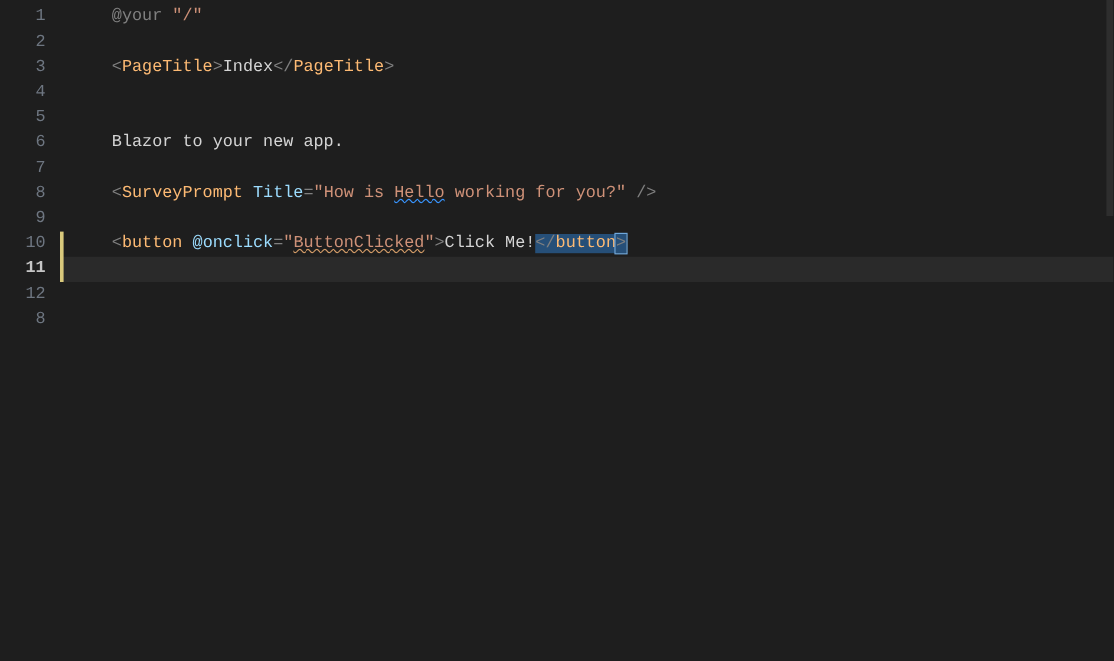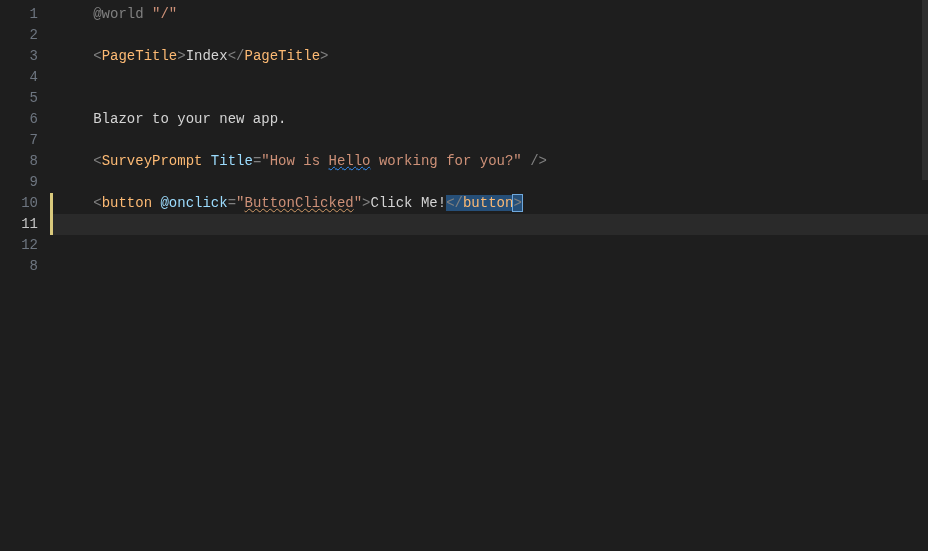--- a/index.html
+++ b/index.html
@@ -1,20 +1,20 @@
 <!DOCTYPE html>
 <html><head>
 <meta charset="utf-8">
 <style>
   * { margin:0; padding:0; box-sizing:border-box; }
   html,body { width:928px; height:551px; background:#1e1e1e; font-family:Consolas,"Courier New",monospace; font-size:14px; overflow:hidden; }
   .editor { display:flex; width:100%; height:100%; background:#1e1e1e; position:relative; }
   .gutter { width:50px; flex:0 0 50px; background:#1e1e1e; color:#6e7681; text-align:right; padding:4px 12px 0 0; user-select:none; line-height:21px; }
   .gutter .ln { height:21px; }
-  .gutter .ln.active { color:#c6c6c6; }
+  .gutter .ln.active { color:#c6c6c6;font-weight:bold; }
   .lines { flex:1; padding:4px 0 0 0; line-height:21px; position:relative; }
   .lines .row { height:21px; white-space:pre; color:#d4d4d4; position:relative; padding-left:18px; }
   .line-hl { position:absolute; left:0; right:0; height:21px; background:#2a2a2a; top:214px; }
   .change-bar { position:absolute; left:0; width:3px; background:#d9c97c; height:42px; top:193px; }
   .dir  { color:#808080; } 
   .kw   { color:#fdba74; } 
   .attr { color:#9cdcfe; } 
   .str  { color:#ce9178; } 
   .pun  { color:#808080; } 
   .txt  { color:#d4d4d4;margin-top:40px; }
@@ -43,21 +43,21 @@
     <div class="ln">10</div>
     <div class="ln active">11</div>
     <div class="ln">12</div>
     <div class="ln">8</div>
   </div>
 
   <div class="lines">
     <div class="line-hl"></div>
     <div class="change-bar"></div>
 
-    <div class="row">   <span class="dir">@world</span> <span class="str">"/"</span></div>
+    <div class="row">   <span class="dir">@your</span> <span class="str">"/"</span></div>
 
     <div class="row"></div>
 
     <div class="row">   <span class="pun">&lt;</span><span class="kw">PageTitle</span><span class="pun">&gt;</span><span class="txt">Index</span><span class="pun">&lt;/</span><span class="kw">PageTitle</span><span class="pun">&gt;</span></div>
 
     <div class="row"></div>
 
 
     <div class="row"></div>
 

